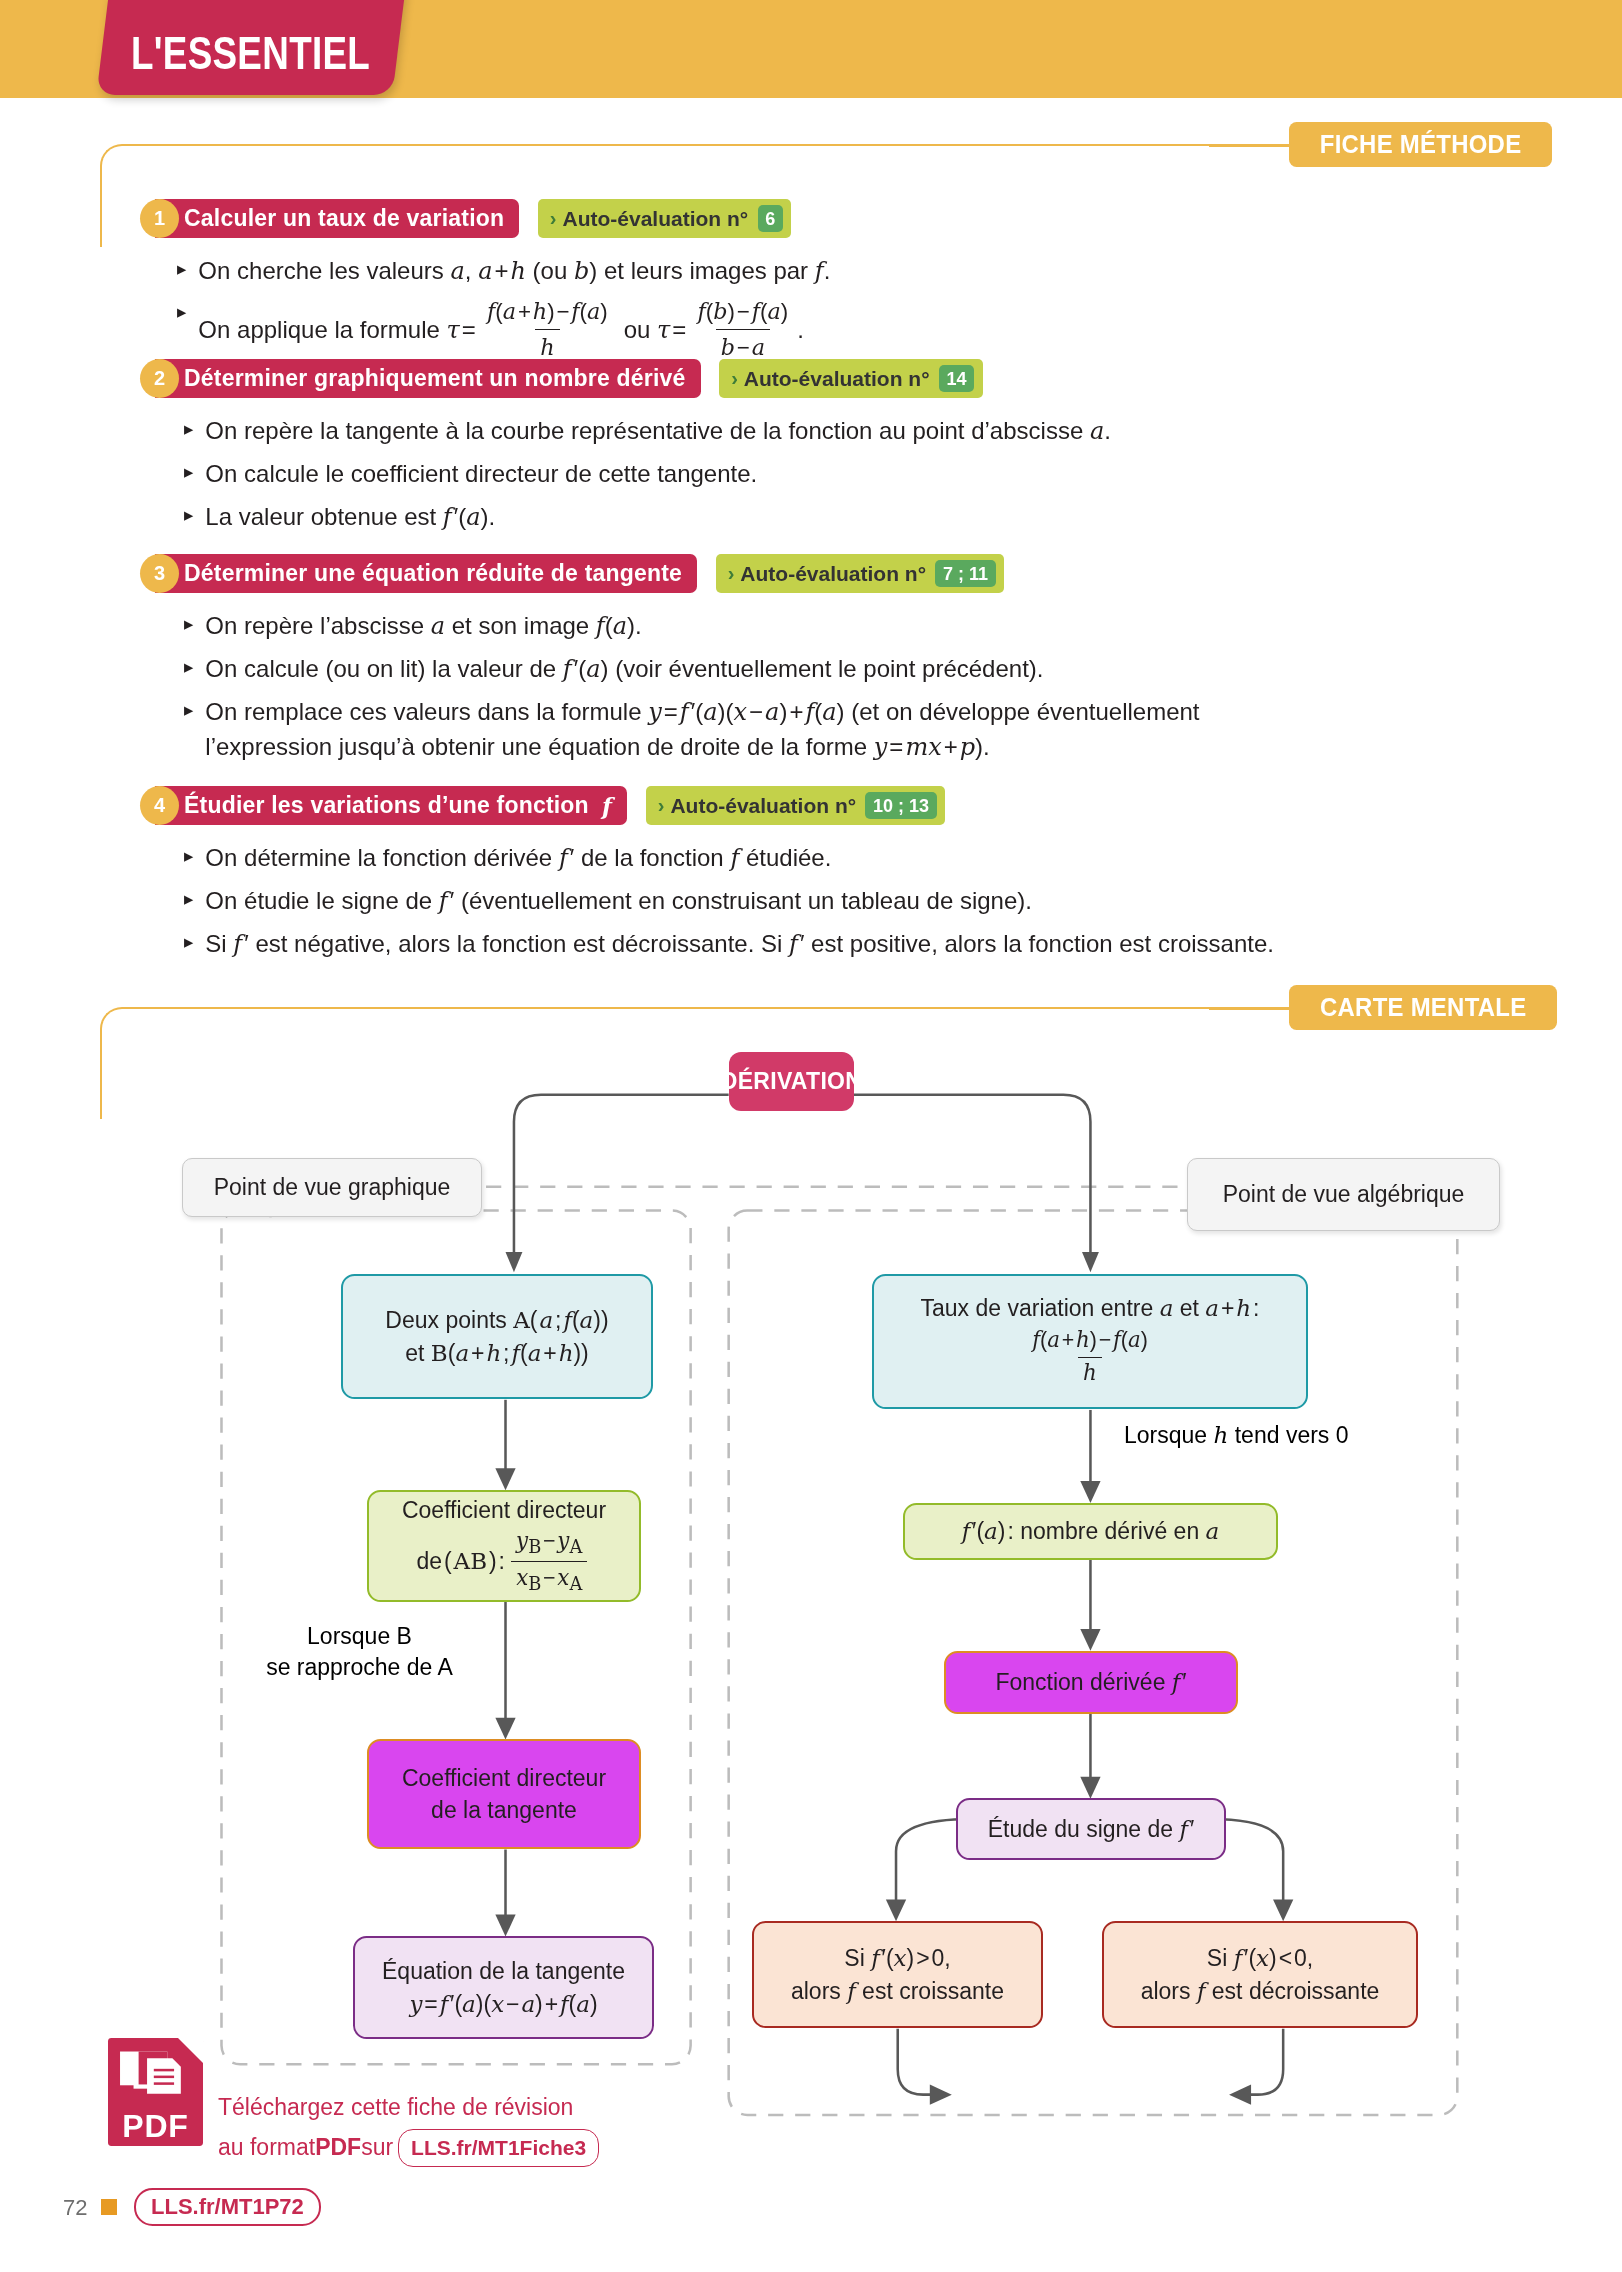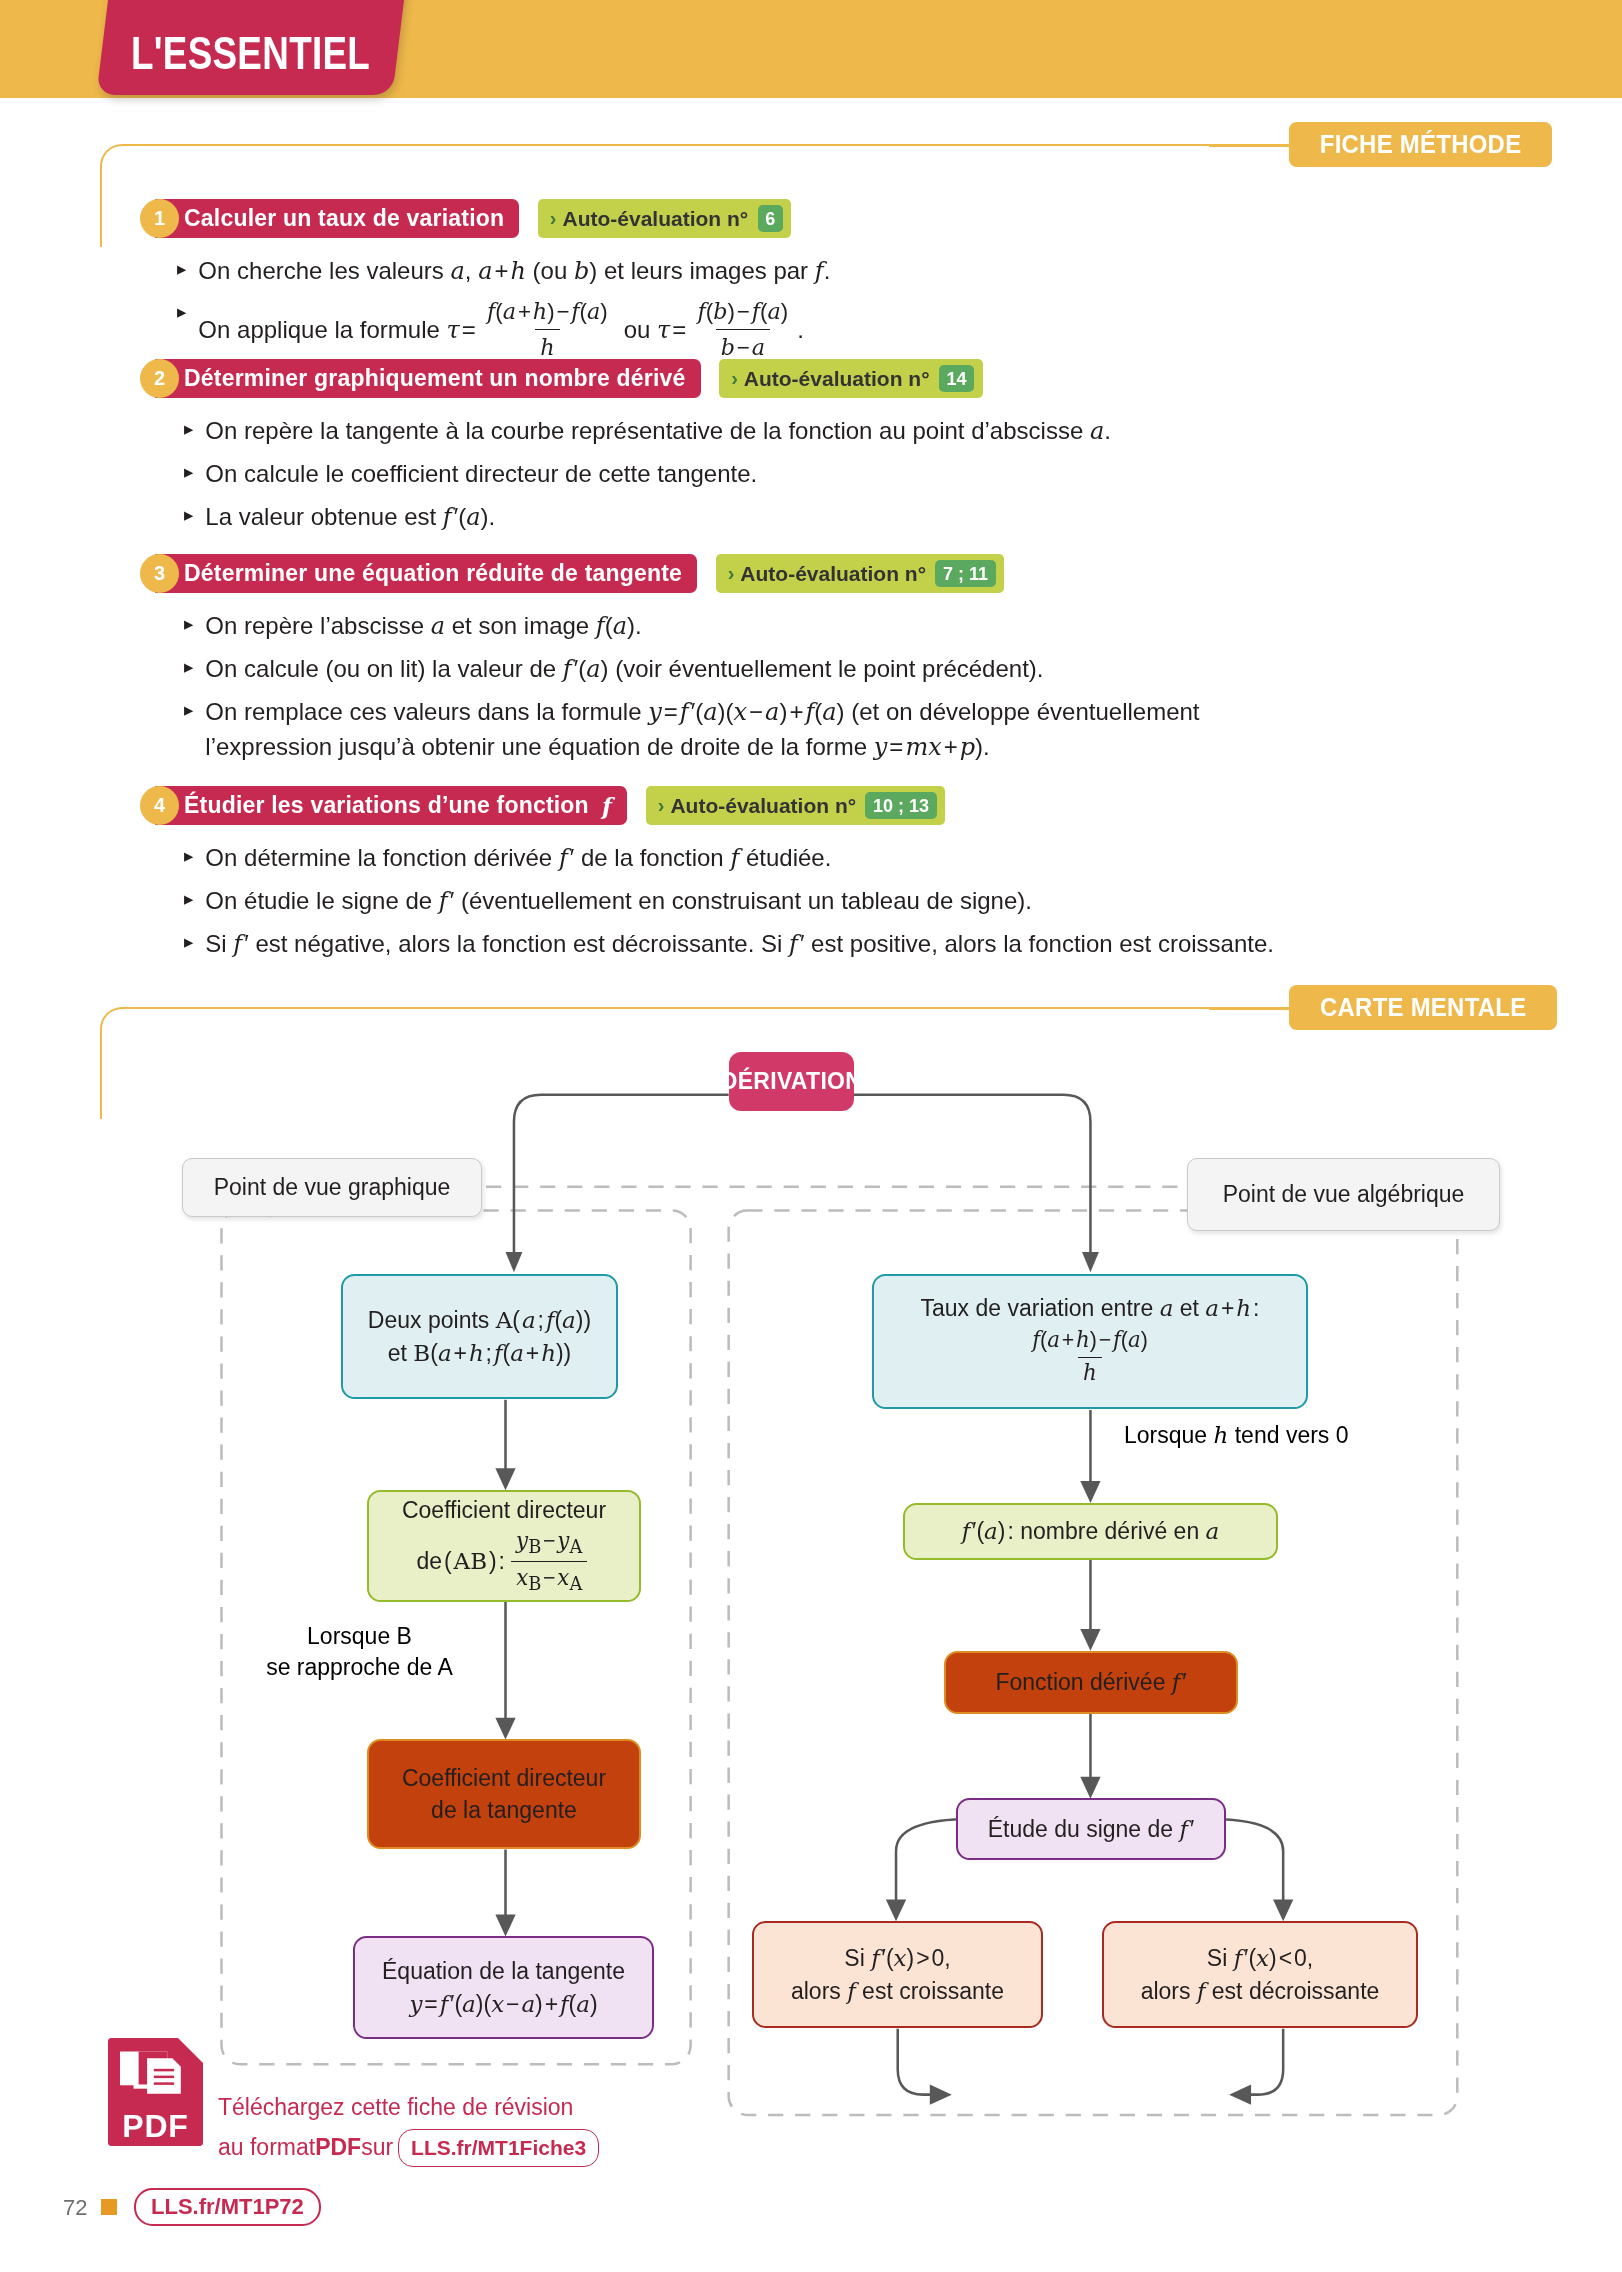--- a/index.html
+++ b/index.html
@@ -104,21 +104,21 @@
   }
   .node.root{
     background:#d13a68;border:none;color:#fff;font-weight:700;font-size:23px;
     border-radius:12px;letter-spacing:0.3px;
     font-family:"Liberation Sans Narrow","Liberation Sans",sans-serif;
   }
   .node.grey{background:#f4f4f4;border:1.7px solid #c9c9c9;border-radius:10px;
     box-shadow:1.7px 2.5px 4.2px rgba(0,0,0,.10);font-size:23px;}
   .node.teal{background:#e0f0f2;border:2.1px solid #1f9aa6;}
   .node.green{background:#e9f0c8;border:2.1px solid #93bb2a;}
-  .node.orange{background:#c2410c;border:2.1px solid #dd8d23;text-align:center;}
+  .node.orange{background:#d946ef;border:2.1px solid #dd8d23;text-align:center;}
   .node.purple{background:#f1e2f3;border:2.1px solid #7b2d86;}
   .node.red{background:#fbe4d4;border:2.1px solid #a82a21;}
   .node.blue{background:#d7e5f7;border:2.1px solid #2e7dc2;}
 
   .lbl-free{position:absolute;font-size:23px;color:#000000;line-height:1.35;text-align:center;}
 
   
   .pdf-icon{
     position:absolute;width:95px;height:108px;background:#c62a51;border-radius:3.4px;
   }
@@ -312,21 +312,21 @@
     <span>DÉRIVATION</span>
   </div>
 
   <div class="node grey" style="left:182px;top:1158px;width:300px;height:59px;">
     <span>Point de vue graphique</span>
   </div>
   <div class="node grey" style="left:1187px;top:1158px;width:313px;height:73px;">
     <span>Point de vue algébrique</span>
   </div>
 
-  <div class="node teal" style="left:341px;top:1274px;width:277px;height:125px;">
+  <div class="node teal" style="left:341px;top:1274px;width:312px;height:125px;">
     <div>Deux points <span class="up">A</span>( <i class="mv">a</i> ; <i class="mv">f</i>(<i class="mv">a</i>))</div>
     <div>et <span class="up">B</span>(<i class="mv">a</i> + <i class="mv">h</i> ; <i class="mv">f</i>(<i class="mv">a</i> + <i class="mv">h</i>))</div>
   </div>
 
   <div class="node green" style="left:367px;top:1490px;width:274px;height:112px;">
     <div>Coefficient directeur</div>
     <div style="margin-top:1.7px;">de ( <span class="up">AB</span> ) : <span class="frac">
           <span class="nu"><i class="mv">y</i><sub><span class="up">B</span></sub> − <i class="mv">y</i><sub><span class="up">A</span></sub></span>
           <span class="de"><i class="mv">x</i><sub><span class="up">B</span></sub> − <i class="mv">x</i><sub><span class="up">A</span></sub></span>
         </span></div>

